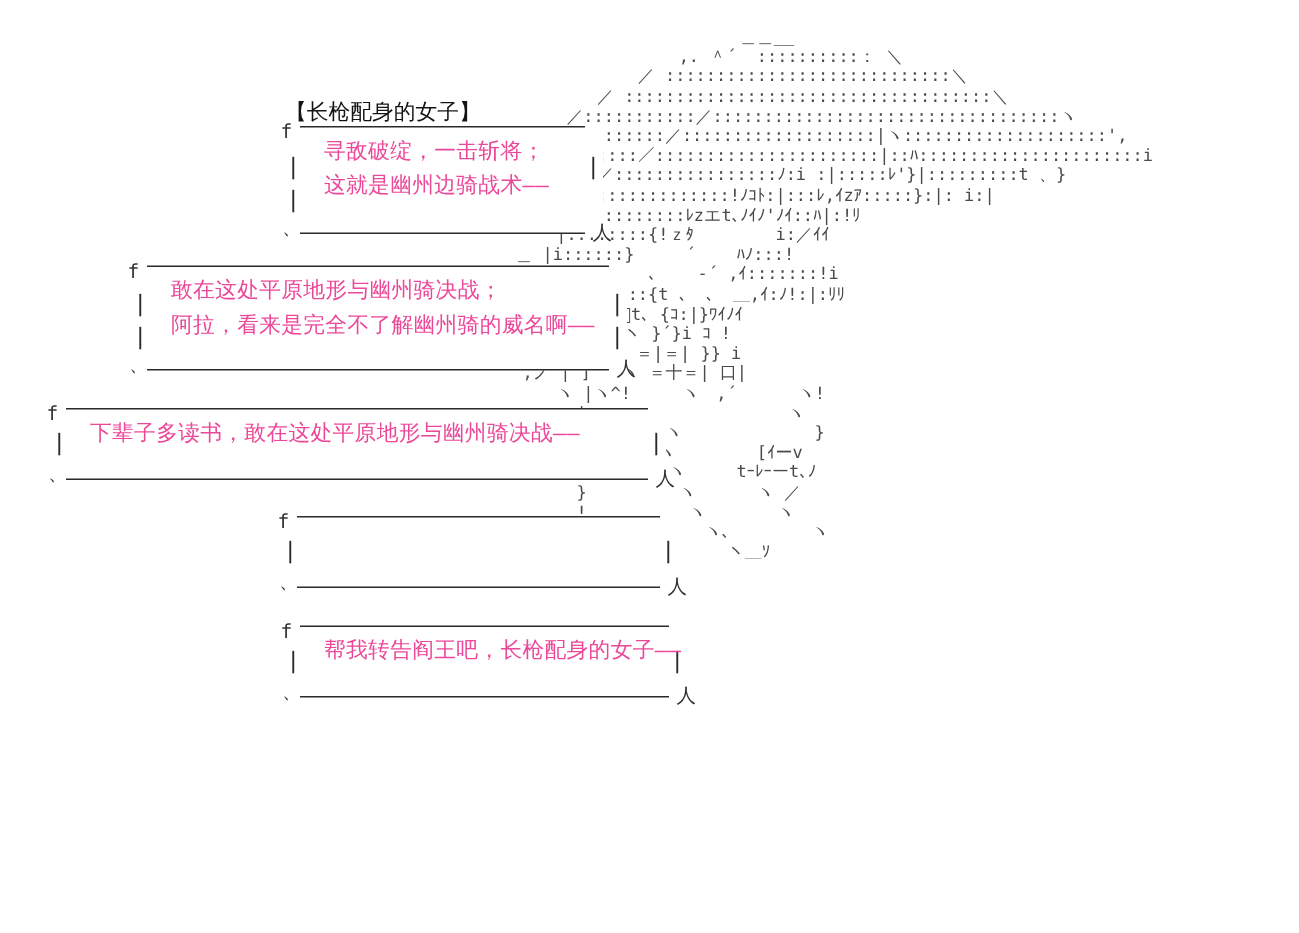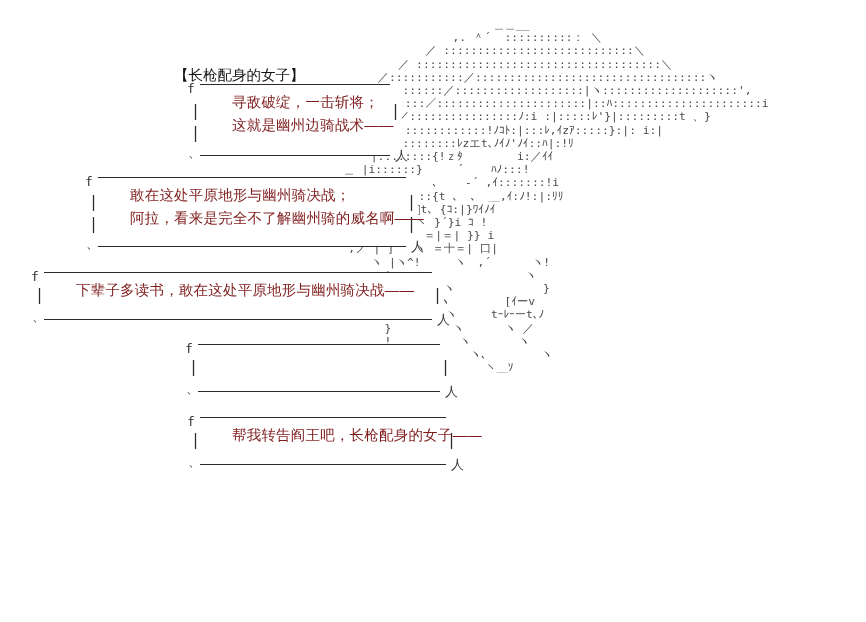--- a/index.html
+++ b/index.html
@@ -82,28 +82,28 @@
   .pipe {
     position: absolute;
     font-family: "DejaVu Sans Mono", "Liberation Mono", monospace;
     font-size: 15px;
     line-height: 15px;
     color: #2a2a2a;
   }
 
   .bubble-text {
     position: absolute;
-    left: 46px;
+    left: 30px;
     top: 7px;
     right: 24px;
     font-size: 14.5px;
     line-height: 23px;
     white-space: pre;
-    font-family: Liberation Sans, sans-serif;
-    color: #7f1d1d;
+    font-family: Liberation Mono, monospace;
+    color: #ec4899;
     letter-spacing: 0.2px;
   }
 
   .speaker-name {
     position: absolute;
     font-family: "DejaVu Sans", "Liberation Sans", sans-serif;
     font-size: 14.5px;
     line-height: 18px;
     color: #141414;
     white-space: pre;
@@ -146,21 +146,21 @@
         人       ヽ             }
         [       ヽ        [ｲーv
         ]        ヽ     tｰﾚｰーt､ﾉ
         }         ヽ      ヽ ／
         !          ヽ       ヽ
       ,ノ'､          ヽ､        ヽ
   ,ｲ ｰ ｱ   ヽ ヽ        ヽ＿ｿ
  ｲ  ／[}  ヽ  ヽ ヽ
 </pre>
 
-  <div class="speaker-name" style="left:174px; top:66px;">【长枪配身的女子】</div>
+  <div class="speaker-name" style="left:190px; top:66px;">【长枪配身的女子】</div>
 
   <div class="bubble" id="bubble-1">
     <div class="bubble-frame">
       <div class="rule top"></div>
       <div class="rule bottom"></div>
       <span class="corner tl">f</span>
       <span class="corner bl">、</span>
       <span class="pipe" style="left:5px; top:20px;">|</span>
       <span class="pipe" style="left:5px; top:42px;">|</span>
       <span class="pipe" style="right:2px; top:20px;">|</span>

